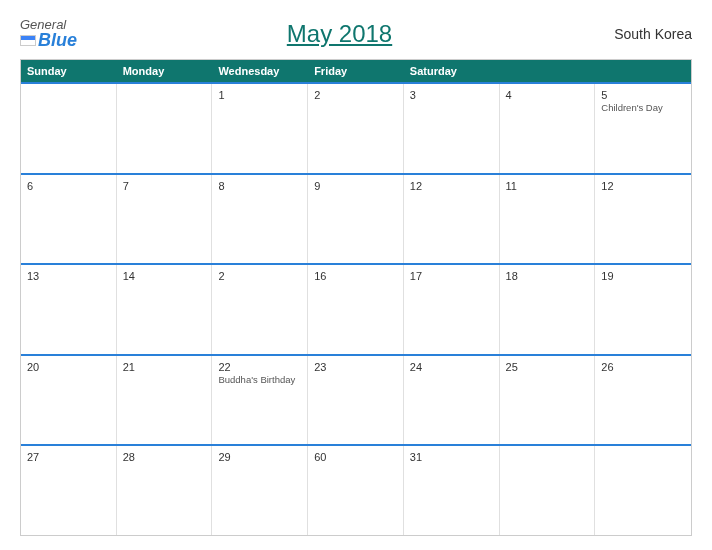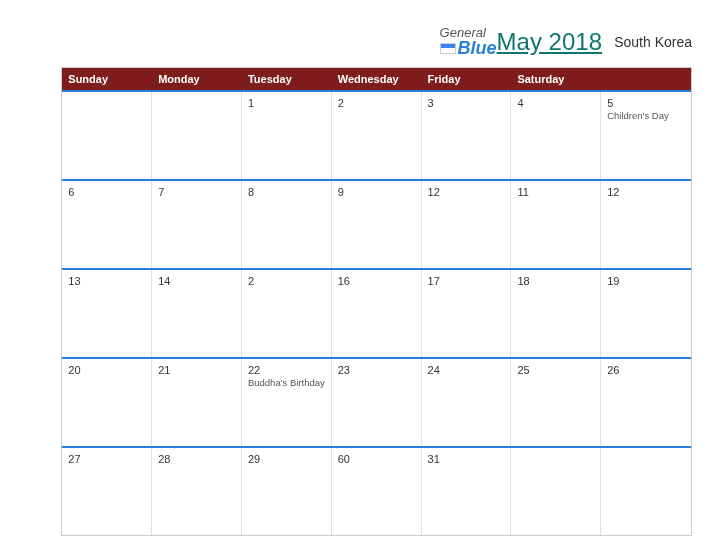--- a/index.html
+++ b/index.html
@@ -6,24 +6,23 @@
     body {
       width: 712px;
       height: 550px;
       background: #fff;
       font-family: Arial, sans-serif;
       overflow: hidden;
     }
     .page {
       width: 712px;
       height: 550px;
-      padding: 26px 20px 14px 20px;
-      display: flex;
-      flex-direction: column;
-      align-items: flex-end;
+      padding: 18px 20px 14px 20px;
+      display: flex;
+      flex-direction: column;
     }
     
     .header {
       display: flex;
       align-items: center;
       justify-content: space-between;
       margin-bottom: 10px;
     }
     .logo {
       display: flex;
@@ -68,21 +67,21 @@
     
     .calendar {
       flex: 1;
       display: flex;
       flex-direction: column;
       border: 1px solid #ccc;
     }
     .cal-header {
       display: grid;
       grid-template-columns: repeat(7, 1fr);
-      background: #7f1d1d;
+      background: #0f766e;
     }
     .cal-header-cell {
       color: #fff;
       font-size: 11px;
       font-weight: bold;
       padding: 5px 6px;
       text-align: left;
     }
     .cal-body {
       flex: 1;
@@ -136,21 +135,20 @@
       </span>
     </div>
     <div class="title">May 2018</div>
     <div class="country">South Korea</div>
   </div>
 
   <div class="calendar">
     <div class="cal-header">
       <div class="cal-header-cell">Sunday</div>
       <div class="cal-header-cell">Monday</div>
-      <div class="cal-header-cell">Tuesday</div>
       <div class="cal-header-cell">Wednesday</div>
       <div class="cal-header-cell">Friday</div>
       <div class="cal-header-cell">Saturday</div>
     </div>
     <div class="cal-body" id="cal-body">
     <div class="cal-week">
           <div class="cal-cell empty-cell"></div>
           <div class="cal-cell empty-cell"></div>
           <div class="cal-cell">
             <span class="day-num">1</span>

